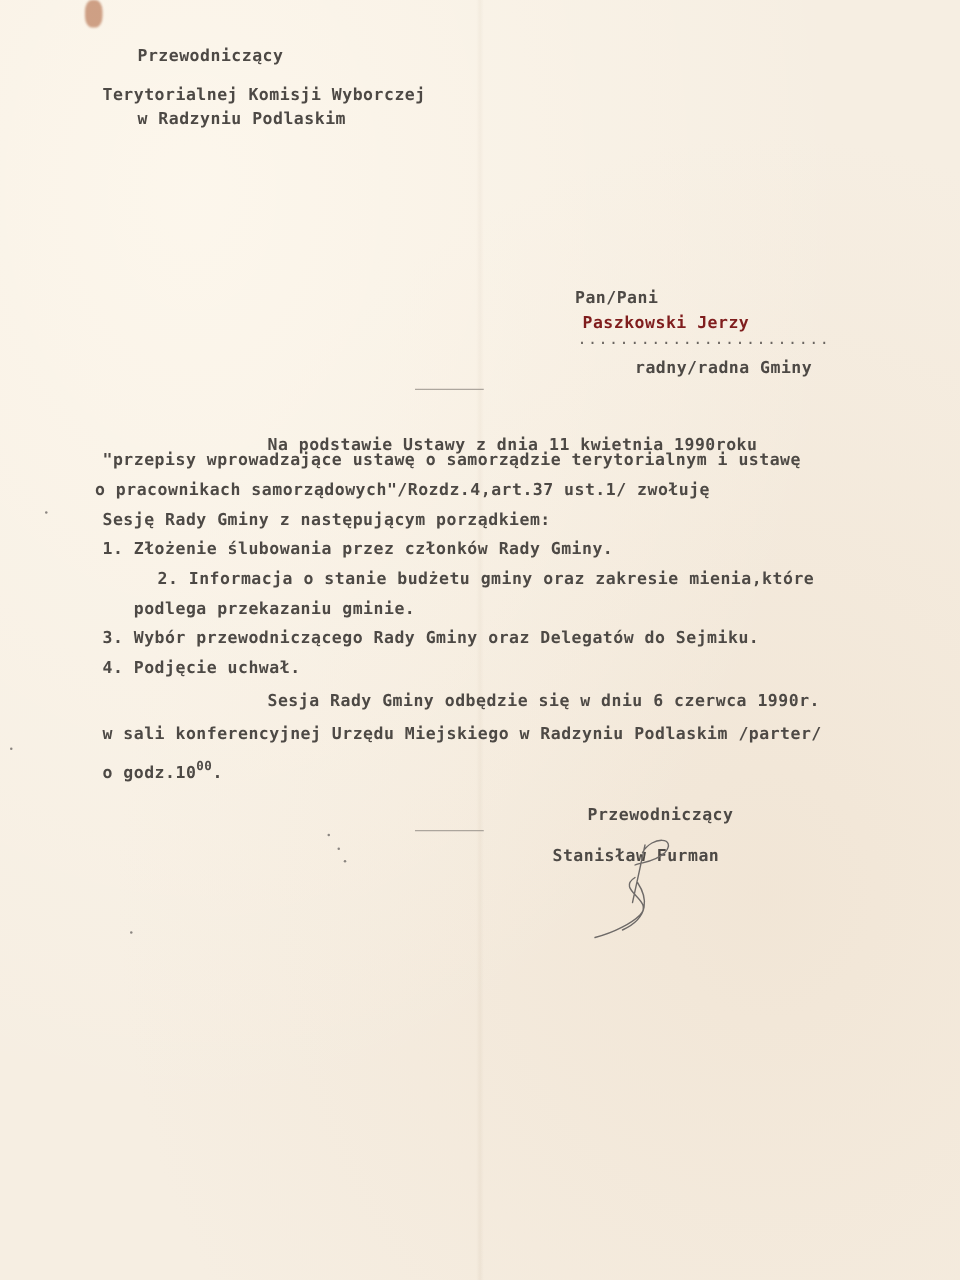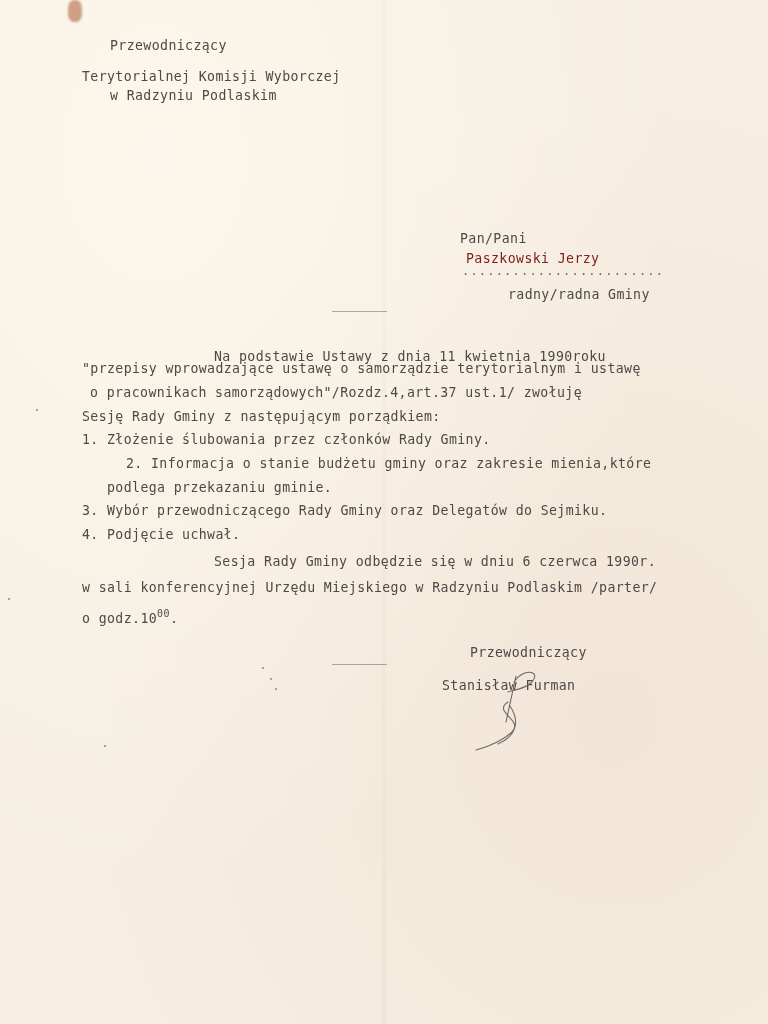--- a/index.html
+++ b/index.html
@@ -8,21 +8,21 @@
       background: #f6eee2;
       background-image:
         radial-gradient(ellipse at 20% 15%, rgba(255,250,240,0.7), rgba(255,250,240,0) 60%),
         radial-gradient(ellipse at 80% 70%, rgba(238,224,206,0.6), rgba(238,224,206,0) 60%),
         linear-gradient(90deg, rgba(0,0,0,0) 49.6%, rgba(210,195,175,0.25) 50%, rgba(0,0,0,0) 50.4%);
       font-family: "DejaVu Sans Mono", "Liberation Mono", monospace;
       color: #4a4642;
     }
     .line {
       position: absolute; white-space: pre; font-size: 13.2px; line-height: 16px;
-      letter-spacing: 0.4px; color: #4d4945;
+      letter-spacing: 0.4px; color: #4d4945; font-weight: bold;
     }
     .faint { color: #7f1d1d; }
     .dots { position: absolute; white-space: pre; font-size: 12px; color: #6a6560; letter-spacing: 1.2px; }
     .rule { position: absolute; height: 1px; background: #9a948c; opacity: 0.8; }
     .stain { position: absolute; border-radius: 40%; background: rgba(170,90,50,0.55); filter: blur(1px); }
     .speck { position: absolute; width: 2px; height: 2px; background: #8a8580; border-radius: 50%; }
     sup { font-size: 10px; vertical-align: 6px; text-align: center; }
     svg.sig { position: absolute; }
   </style>
 </head>
@@ -36,21 +36,21 @@
 
 <div class="line" style="left:460px; top:231px;">Pan/Pani</div>
 <div class="line faint" style="left:466px; top:251px;">Paszkowski Jerzy</div>
 <div class="dots" style="left:462px; top:264px;">........................</div>
 <div class="line" style="left:460px; top:287px;margin-left:48px;">radny/radna Gminy</div>
 
 <div class="rule" style="left:332px; top:311px; width:55px;"></div>
 
 <div class="line" style="left:214px; top:337px;margin-top:12px;">Na podstawie Ustawy z dnia 11 kwietnia 1990roku</div>
 <div class="line" style="left:82px; top:361px;">"przepisy wprowadzające ustawę o samorządzie terytorialnym i ustawę</div>
-<div class="line" style="left:90px; top:385px;">o pracownikach samorządowych"/Rozdz.4,art.37 ust.1/ zwołuję</div>
+<div class="line" style="left:76px; top:385px;">o pracownikach samorządowych"/Rozdz.4,art.37 ust.1/ zwołuję</div>
 <div class="line" style="left:82px; top:409px;">Sesję Rady Gminy z następującym porządkiem:</div>
 
 <div class="line" style="left:82px; top:432px;">1. Złożenie ślubowania przez członków Rady Gminy.</div>
 <div class="line" style="left:82px; top:456px;margin-left:44px;">2. Informacja o stanie budżetu gminy oraz zakresie mienia,które</div>
 <div class="line" style="left:82px; top:480px;">   podlega przekazaniu gminie.</div>
 <div class="line" style="left:82px; top:503px;">3. Wybór przewodniczącego Rady Gminy oraz Delegatów do Sejmiku.</div>
 <div class="line" style="left:82px; top:527px;">4. Podjęcie uchwał.</div>
 
 <div class="line" style="left:214px; top:554px;">Sesja Rady Gminy odbędzie się w dniu 6 czerwca 1990r.</div>
 <div class="line" style="left:82px; top:580px;">w sali konferencyjnej Urzędu Miejskiego w Radzyniu Podlaskim /parter/</div>

